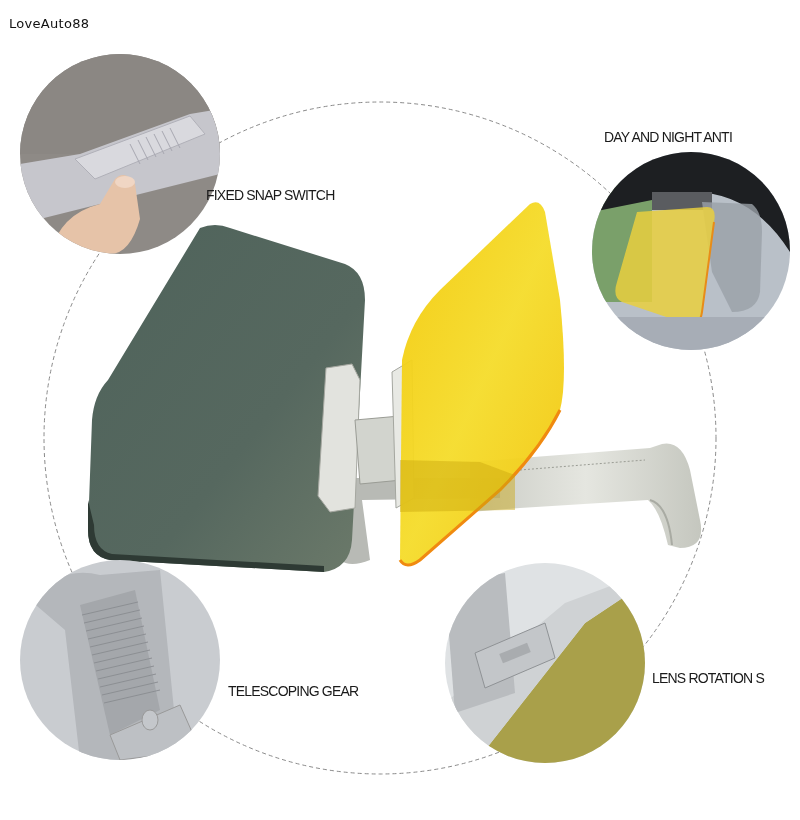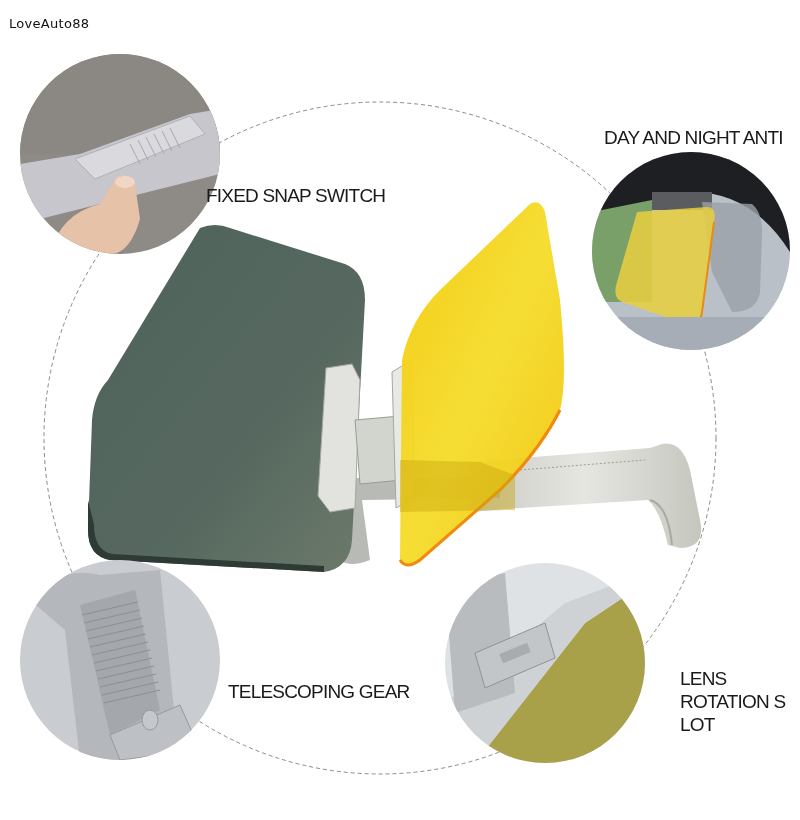--- a/index.html
+++ b/index.html
@@ -1,18 +1,18 @@
 <!DOCTYPE html>
 <html><head>
   <meta charset="utf-8">
   <style>
     html, body { margin: 0; padding: 0; background: #ffffff; }
     body { width: 800px; height: 820px; position: relative; overflow: hidden; font-family: "DejaVu Sans", sans-serif; }
     .brand { position: absolute; left: 9px; top: 9px; font-family: "DejaVu Sans", sans-serif; font-size: 13px; letter-spacing: 0.3px; color: #111; margin-top: 7px; }
-    .label { position: absolute; font-family: "Liberation Sans", sans-serif; font-size: 19px; color: #1a1a1a; letter-spacing: -0.8px; line-height: 23px; text-transform: uppercase; }
+    .label { position: absolute; font-family: "Liberation Sans", sans-serif; font-size: 14px; color: #1a1a1a; letter-spacing: -0.8px; line-height: 23px; text-transform: uppercase; }
     .ring { position: absolute; left: 0; top: 0; width: 800px; height: 820px; }
     .detail { position: absolute; border-radius: 50%; overflow: hidden; }
     .product { position: absolute; left: 0; top: 0; width: 800px; height: 820px; }
   </style>
 </head>
 <body>
 
 <div class="brand">LoveAuto88</div>
 
 <svg class="ring" viewBox="0 0 800 820">
@@ -124,16 +124,15 @@
 <div class="detail" style="left:445px; top:563px; width:200px; height:200px;">
   <svg width="200" height="200" viewBox="0 0 200 200">
     <rect width="200" height="200" fill="#dfe2e4"></rect>
     <path d="M200 20 L200 200 L30 200 L140 60 Z" fill="#a9a04a"></path>
     <path d="M200 20 L140 60 L30 200 L0 200 L0 140 L120 40 L200 10 Z" fill="#cfd2d4"></path>
     <path d="M0 20 L60 10 L70 130 L10 150 Z" fill="#b9bcbf"></path>
     <path d="M30 90 L100 60 L110 95 L40 125 Z" fill="#c3c6c9" stroke="#8f9295"></path>
     <rect x="55" y="85" width="30" height="10" fill="#a9acaf" transform="rotate(-22 70 90)"></rect>
   </svg>
 </div>
-<div class="label" style="left:652px; top:667px;margin-left:28px;">
+<div class="label" style="left:652px; top:667px;">
   <div>LENS ROTATION S</div>
-  <div>LOT</div>
 </div>
 
 </body></html>

